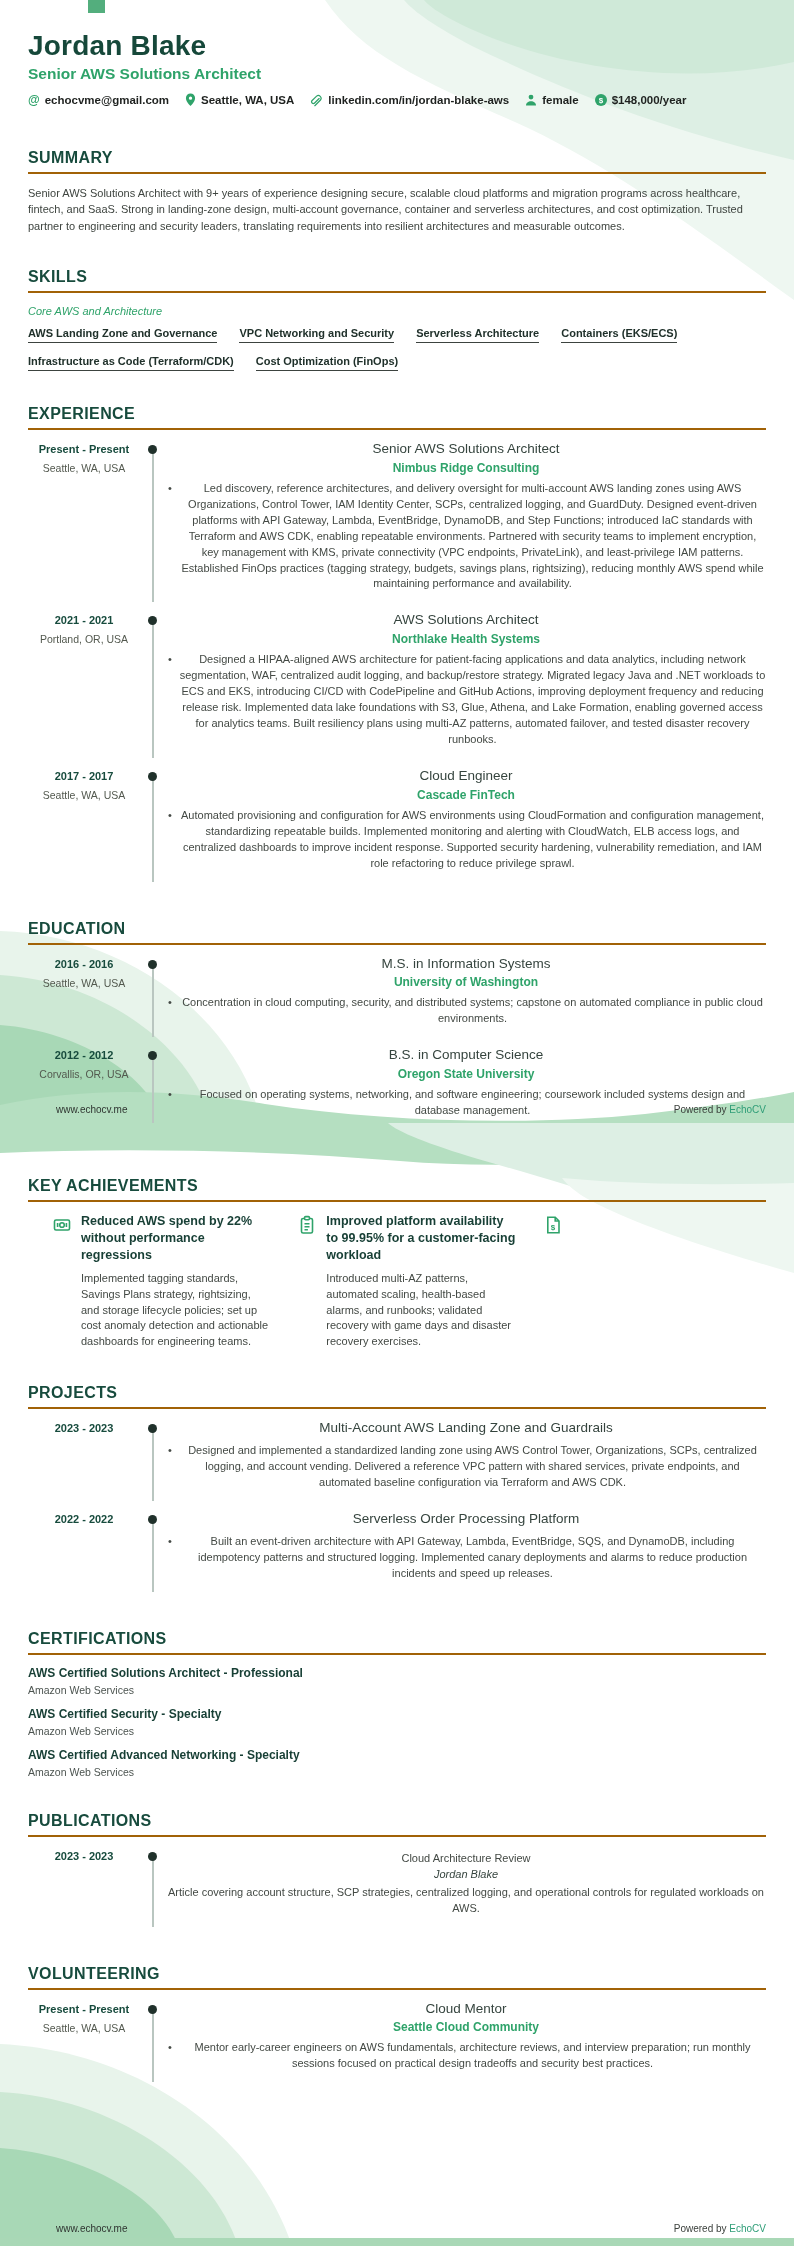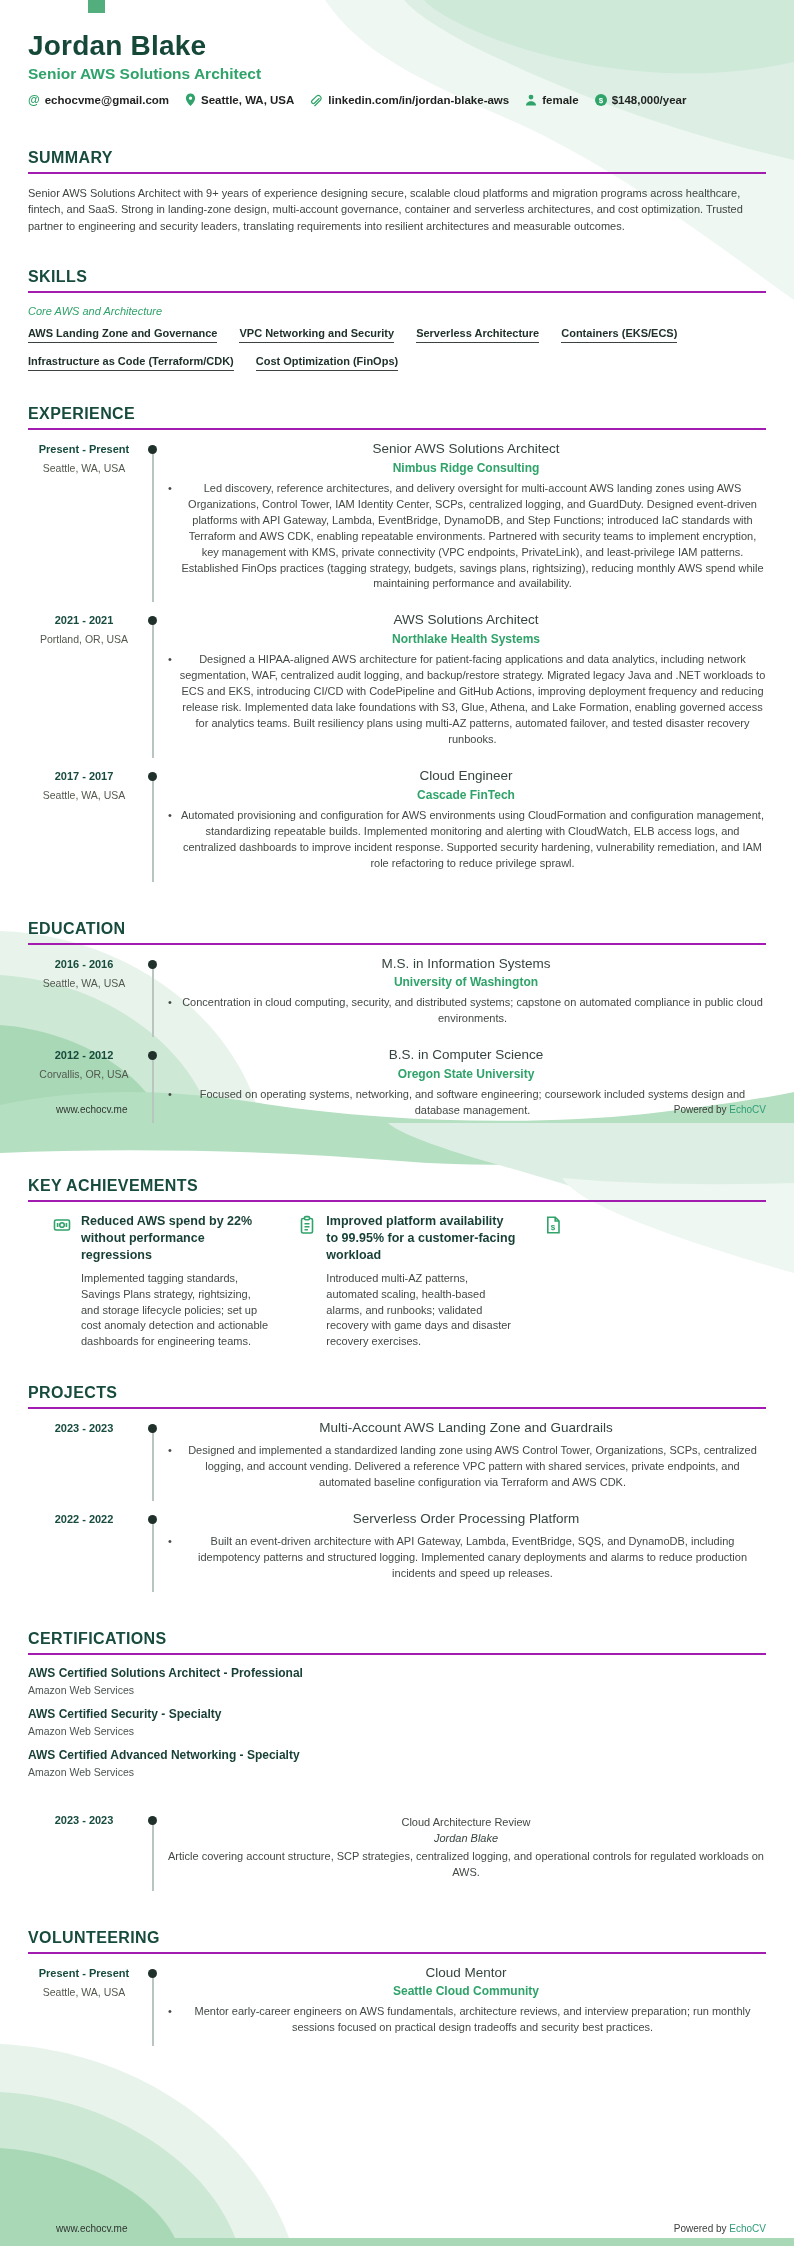--- a/index.html
+++ b/index.html
@@ -29,21 +29,21 @@
   .contact-row { margin-top:10px; display:flex; flex-wrap:wrap; gap:4px 16px; align-items:center;
                  font-size:11.5px; font-weight:700; color:#1e211f; }
   .contact-item { display:inline-flex; align-items:center; gap:5px; text-decoration:none; color:#1e211f; }
   .cicon { display:inline-flex; align-items:center; justify-content:center; color:#2fa36a; }
   .cicon.at { font-size:12px; font-weight:700; }
 
   
   .sec { margin-top:34px; }
   .sec-h {
     font-size:16px; font-weight:800; color:#174b3d; letter-spacing:.4px;
-    border-bottom:2px solid #a21caf; padding-bottom:5px; margin-bottom:11px;
+    border-bottom:2px solid #a16207; padding-bottom:5px; margin-bottom:11px;
   }
   .body-text { font-size:11px; line-height:1.48; color:#3f4540; }
 
   
   .skill-group { font-size:11px; color:#2fa36a; margin:12px 0 10px;font-style:italic; }
   .skill-list { display:flex; flex-wrap:wrap; gap:12px 22px; }
   .skill-chip {
     font-size:11px; font-weight:700; color:#20312b;
     border-bottom:1.5px solid #3c433f; padding-bottom:3px;
   }
@@ -387,20 +387,21 @@
         <div class="cert-name">AWS Certified Security - Specialty</div>
         <div class="cert-issuer">Amazon Web Services</div>
       </div>
       <div class="cert-item">
         <div class="cert-name">AWS Certified Advanced Networking - Specialty</div>
         <div class="cert-issuer">Amazon Web Services</div>
       </div>
     </section>
 
     <section class="sec">
+      <h2 class="sec-h">PUBLICATIONS</h2>
       <div class="entry">
         <div class="entry-left">
           <div class="entry-dates">2023 - 2023</div>
         </div>
         <div class="entry-timeline">
             <span class="tline"></span>
             <span class="tdot"></span>
           </div>
         <div class="entry-body">
           <div class="pub-publisher">Cloud Architecture Review</div>

